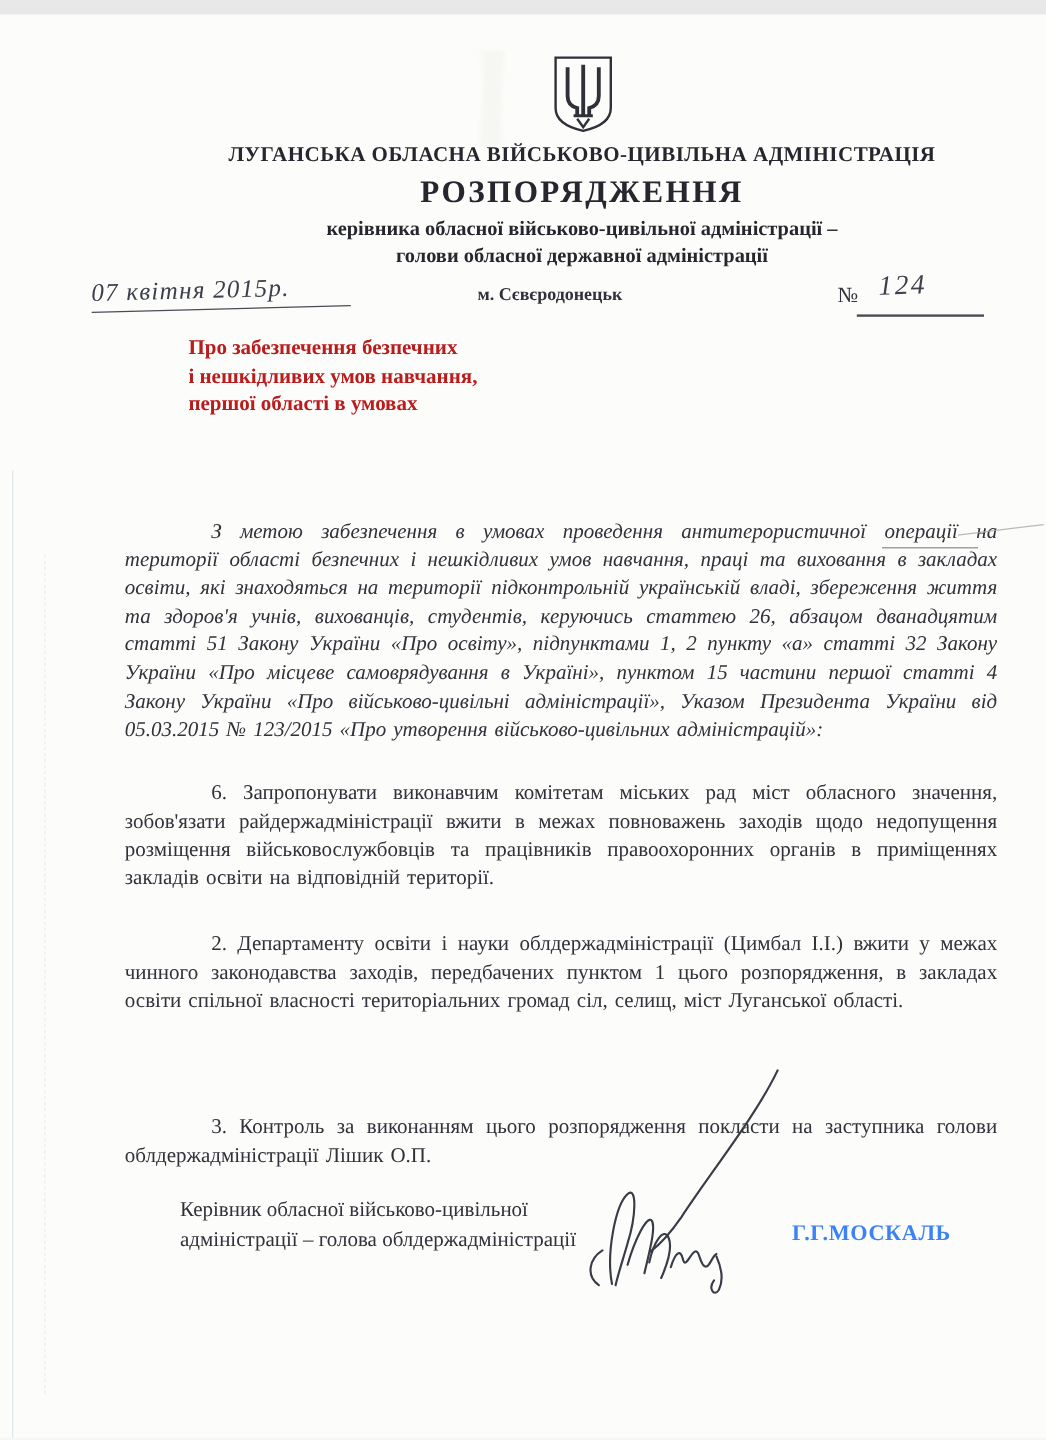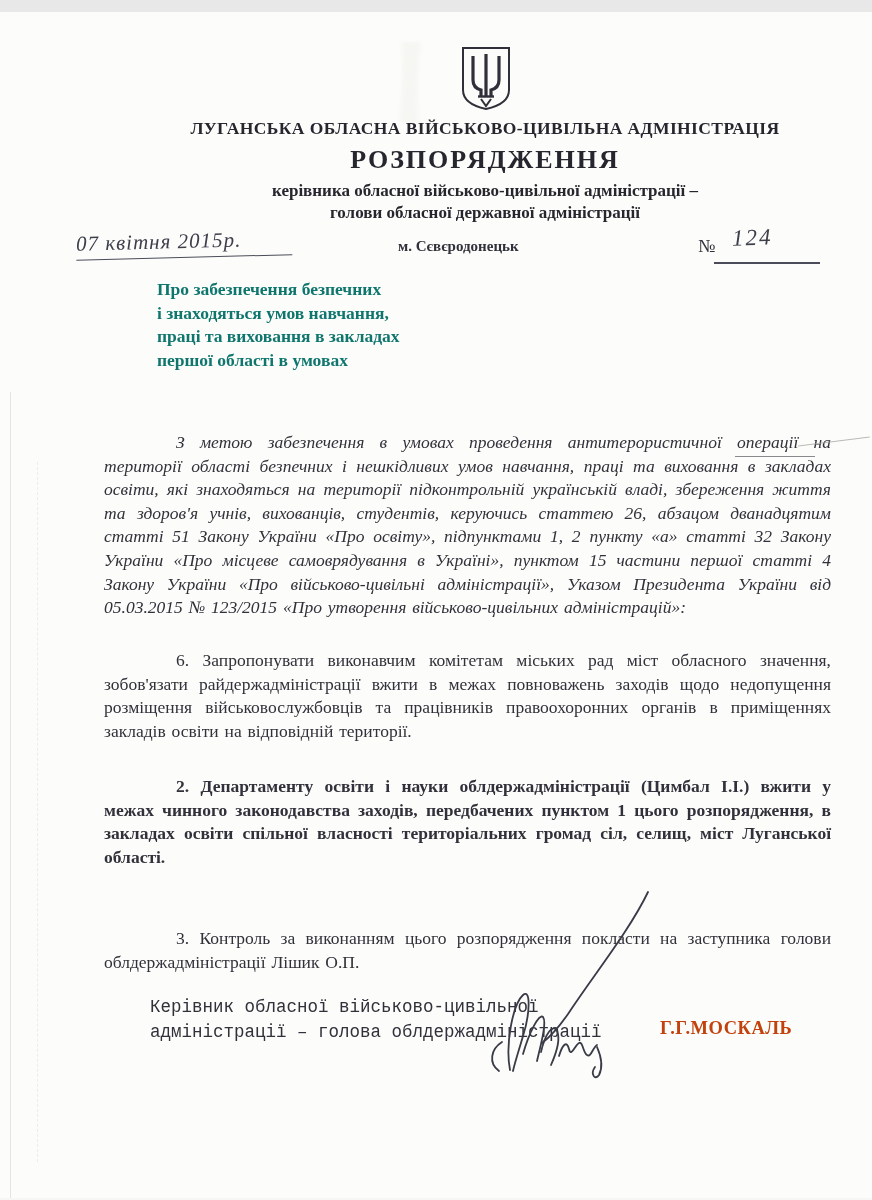--- a/index.html
+++ b/index.html
@@ -39,33 +39,33 @@
     font-style:italic;font-size:21px;color:#3d3f4b;transform:rotate(-1.5deg);
     border-bottom:1.5px solid #4a4c58;padding-bottom:3px;letter-spacing:1px;}
   .city{position:absolute;left:398px;top:226px;font-weight:bold;font-size:15px;}
   .num-label{position:absolute;left:698px;top:224px;font-size:18px;}
   .num-value{position:absolute;left:732px;top:213px;font-style:italic;font-size:23px;
     color:#3d3f4b;transform:rotate(-2deg);letter-spacing:2px;}
   .num-underline{position:absolute;left:714px;top:250px;width:106px;height:1.5px;
     background:#4a4c58;}
   
   .subject{position:absolute;left:157px;top:266px;width:430px;
-    font-weight:bold;font-size:17.5px;line-height:23.5px;color:#0f766e;}
+    font-weight:bold;font-size:17.5px;line-height:23.5px;color:#b91c1c;}
   
   .para{position:absolute;left:104px;width:727px;font-size:17.5px;line-height:23.6px;
     text-align:justify;text-align-last:left;text-indent:72px;word-spacing:1.5px;}
-  .p1{top:419px;font-style:italic;} .p2{top:637px;} .p3{top:763px;font-weight:bold;} .p4{top:915px;font-family:Liberation Serif, serif;}
+  .p1{top:419px;font-style:italic;} .p2{top:637px;} .p3{top:763px;} .p4{top:915px;font-family:Liberation Serif, serif;}
   .pencil-underline{position:absolute;left:735px;top:444px;width:80px;height:1px;
     background:#5a5a60;opacity:.7;}
   .pencil-stroke{position:absolute;left:798px;top:429px;width:72px;height:1px;
     background:#a9a9a4;transform:rotate(-7deg);opacity:.8;}
   
-  .sig-position{position:absolute;left:150px;top:983px;font-size:17.5px;line-height:25px;font-family:Liberation Mono, monospace;}
+  .sig-position{position:absolute;left:150px;top:983px;font-size:17.5px;line-height:25px;}
   .sig-name{position:absolute;left:660px;top:1006px;font-weight:bold;font-size:18.5px;
-    letter-spacing:.5px;color:#c2410c;}
+    letter-spacing:.5px;color:#3b82f6;}
   .sig-stroke{position:absolute;left:478px;top:872px;}
 </style>
 </head>
 <body>
 
 <div id="page">
 
   <div class="scan-top-ghost"></div>
   <div class="scan-left-blue-line"></div>
   <div class="scan-left-gray-line"></div>
@@ -88,22 +88,21 @@
   <div class="subtitle subtitle2">голови обласної державної адміністрації</div>
 
   <div class="date-hand">07 квітня 2015р.</div>
   <div class="city">м. Сєвєродонецьк</div>
   <div class="num-label">№</div>
   <div class="num-value">124</div>
   <div class="num-underline"></div>
 
   <div class="subject">
     <div>Про забезпечення безпечних</div>
-    <div>і знаходяться умов навчання,</div>
-    <div>праці та виховання в закладах</div>
+    <div>і нешкідливих умов навчання,</div>
     <div>першої області в умовах</div>
   </div>
 
   <div class="para p1">З метою забезпечення в умовах проведення антитерористичної операції на території області безпечних і нешкідливих умов навчання, праці та виховання в закладах освіти, які знаходяться на території підконтрольній українській владі, збереження життя та здоров'я учнів, вихованців, студентів, керуючись статтею 26, абзацом дванадцятим статті 51 Закону України «Про освіту», підпунктами 1, 2 пункту «а» статті 32 Закону України «Про місцеве самоврядування в Україні», пунктом 15 частини першої статті 4 Закону України «Про військово-цивільні адміністрації», Указом Президента України від 05.03.2015 № 123/2015 «Про утворення військово-цивільних адміністрацій»:</div>
   <div class="pencil-underline"></div>
   <div class="pencil-stroke"></div>
 
   <div class="para p2">6. Запропонувати виконавчим комітетам міських рад міст обласного значення, зобов'язати райдержадміністрації вжити в межах повноважень заходів щодо недопущення розміщення військовослужбовців та працівників правоохоронних органів в приміщеннях закладів освіти на відповідній території.</div>
   <div class="para p3">2. Департаменту освіти і науки облдержадміністрації (Цимбал І.І.) вжити у межах чинного законодавства заходів, передбачених пунктом 1 цього розпорядження, в закладах освіти спільної власності територіальних громад сіл, селищ, міст Луганської області.</div>
   <div class="para p4">3. Контроль за виконанням цього розпорядження покласти на заступника голови облдержадміністрації Лішик О.П.</div>

